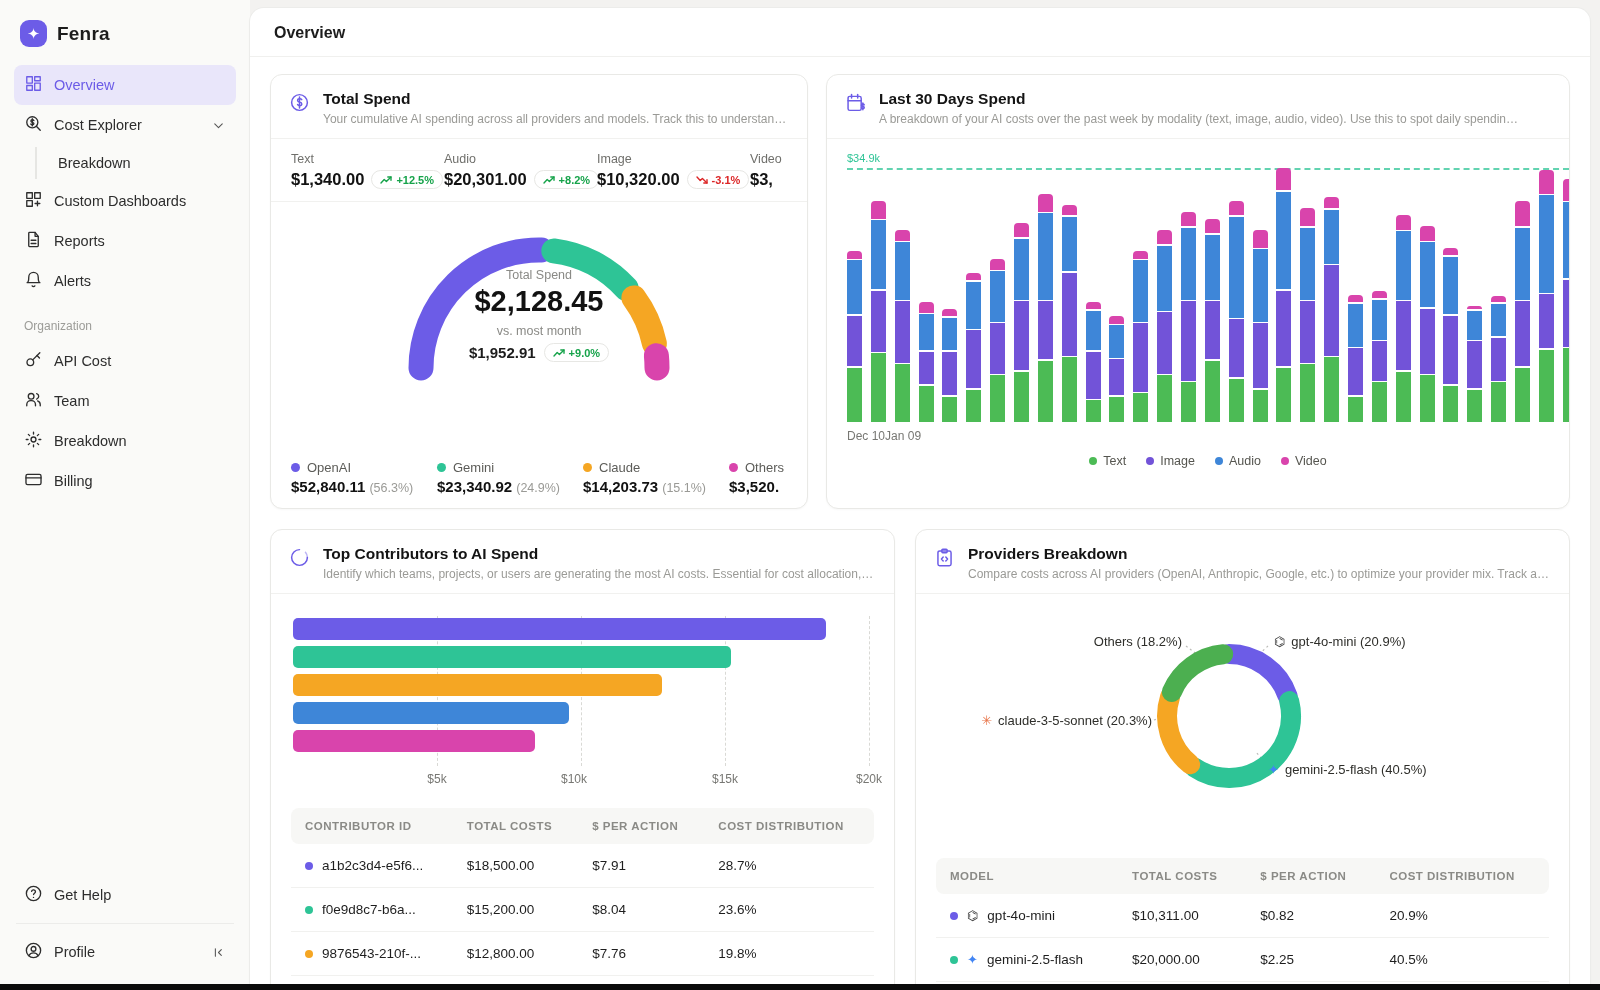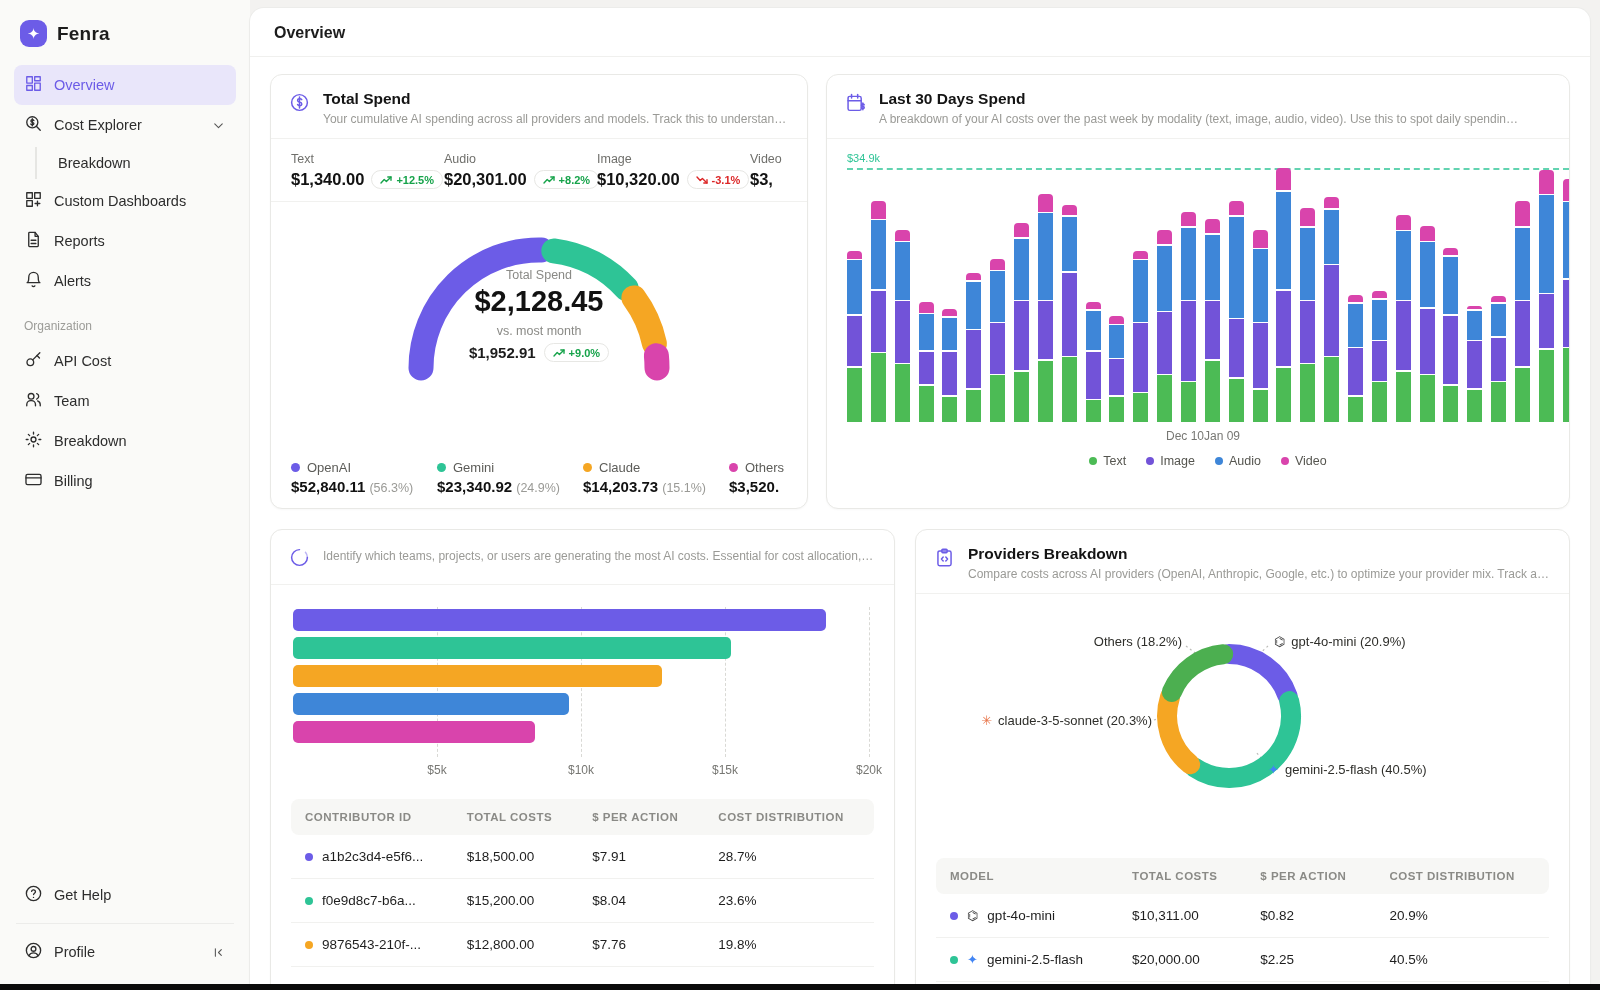--- a/index.html
+++ b/index.html
@@ -64,21 +64,21 @@
   .gleg-pct { font-weight:400; font-size:12.5px; color:#9a9a96; }
 
   
   .chart30 { padding:13px 0 0 20px; }
   .ann-label { color:#2EC496; font-weight:400; font-size:11px; }
   .ann-line { border-top:2px dashed rgba(46,196,150,.75); margin-top:4px; margin-right:0; }
   .bars30 { display:flex; align-items:flex-end; justify-content:space-between; height:252px; margin-right:-9px; }
   .bar30 { width:15px; display:flex; flex-direction:column; justify-content:flex-end; gap:1.5px; flex:0 0 auto; }
   .seg { width:100%; }
   .seg.top { border-radius:4px 4px 0 0; }
-  .xlabels { display:flex; justify-content:center; font-size:12px; color:#777773; margin:7px 10px 0 0; }
+  .xlabels { display:flex; justify-content:flex-start; font-size:12px; color:#777773; margin:7px 10px 0 0; }
   .legend30 { display:flex; justify-content:center; gap:20px; margin-top:11px; font-size:12.5px; color:#55554f; }
   .legend30 .li { display:flex; align-items:center; gap:6px; }
   .dot8 { width:8px; height:8px; border-radius:50%; }
 
   
   .hchart { position:relative; height:150px; margin:22px 22px 0; }
   .gridline { position:absolute; top:0; bottom:0; border-left:1px dashed #D9D9D5; }
   .hbars { position:absolute; inset:0; display:flex; flex-direction:column; gap:6px; padding-top:2px; }
   .hbar { height:22px; border-radius:5px; }
   .hticks { position:relative; height:22px; margin:6px 22px 0; font-size:12px; color:#777773; }
@@ -575,39 +575,40 @@
     </div>
     <div class="row row2">
 
       <section class="card card-contrib">
         <div class="card-head">
           <span class="cicon" id="cicon-contrib"><svg width="21" height="21" viewBox="0 0 24 24" fill="none" stroke="currentColor" stroke-width="1.7" stroke-linecap="round" stroke-linejoin="round">
                 <path d="M12 3a9 9 0 1 0 9 9"></path>
                 <path d="M21 12a9 9 0 0 0-2.2-5.9" opacity=".45"></path>
               </svg></span>
           <div style="min-width:0">
+            <div class="card-title">Top Contributors to AI Spend</div>
             <div class="card-sub">Identify which teams, projects, or users are generating the most AI costs. Essential for cost allocation, budget p...</div>
           </div>
         </div>
         <div class="hchart" id="hchart">
             <div class="gridline" style="left:144px"></div>
             <div class="gridline" style="left:288px"></div>
             <div class="gridline" style="left:432px"></div>
             <div class="gridline" style="left:576px"></div>
             <div class="hbars">
               <div class="hbar" style="width:533px;background:#6C5CE7"></div>
               <div class="hbar" style="width:438px;background:#2EC496"></div>
               <div class="hbar" style="width:369px;background:#F5A623"></div>
               <div class="hbar" style="width:276px;background:#3E86D8"></div>
               <div class="hbar" style="width:242px;background:#D944AC"></div>
             </div>
           </div>
         <div class="hticks" id="hticks">
             <span class="htick" style="left:144px">$5k</span>
-            <span class="htick" style="left:288px">$10k</span>
+            <span class="htick" style="left:281px">$10k</span>
             <span class="htick" style="left:432px">$15k</span>
             <span class="htick" style="left:576px">$20k</span>
           </div>
         <table class="dtable">
           <thead id="contrib-thead">
               <tr>
                 <th>Contributor ID</th>
                 <th>Total Costs</th>
                 <th>$ Per Action</th>
                 <th>Cost Distribution</th>

